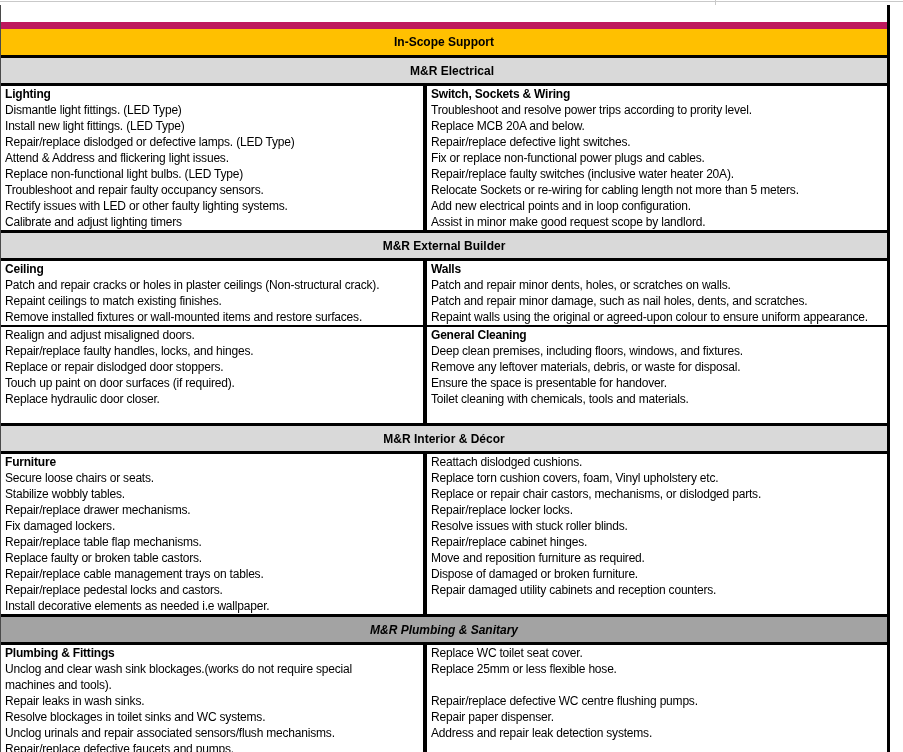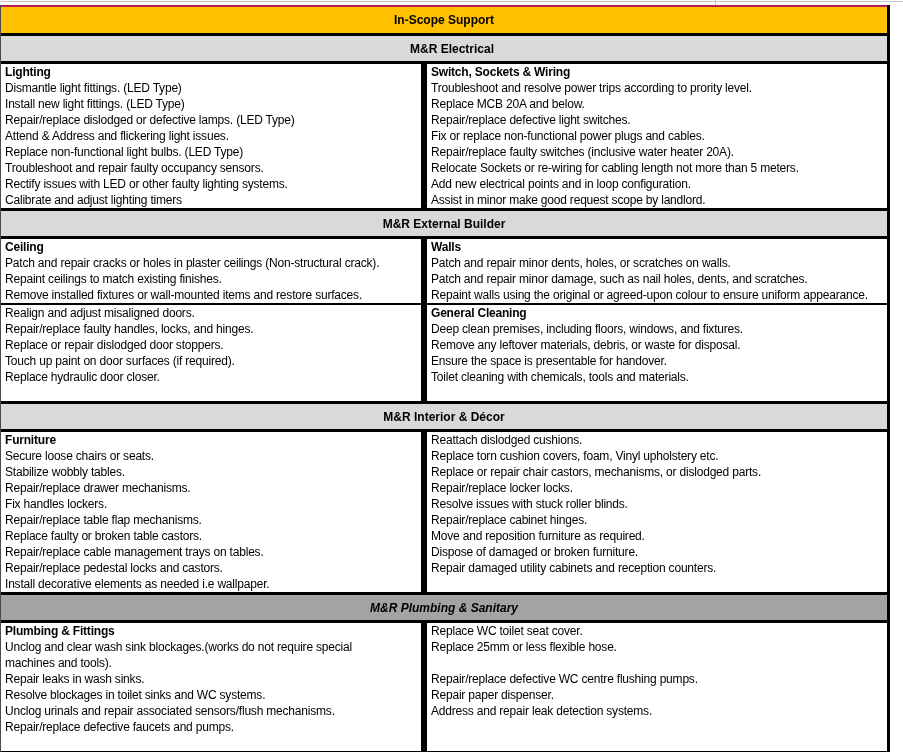--- a/index.html
+++ b/index.html
@@ -9,33 +9,33 @@
     -webkit-font-smoothing:antialiased;
   }
   .gridline-top{position:absolute;top:1px;left:0;width:903px;height:1px;background:#c9c9c9;}
   .gridline-tick{position:absolute;top:0;left:715px;width:1px;height:5px;background:#c9c9c9;}
   #tbl{
     position:absolute;top:5px;left:0;width:886px;
     border-left:1px solid #4a4a4a;border-right:3px solid #000;border-bottom:3px solid #000;
     background:#fff;
   }
   .title-row{
-    height:26px;border-top:2px solid #be185d;
+    height:26px;border-top:7px solid #be185d;
     display:flex;align-items:center;justify-content:center;
-    font-size:12px;font-weight:bold;
+    font-size:12px;font-weight:bold;margin-top:17px;
   }
   .hdiv3{height:3px;background:#000;}
   .hdiv2{height:2px;background:#000;}
   .section-header{
     height:25px;display:flex;align-items:center;justify-content:center;
     font-size:12px;font-weight:bold;
   }
   .block{display:flex;}
   .col{box-sizing:border-box;}
-  .col-left{width:426px;border-right:6px solid #000000;}
+  .col-left{width:426px;border-right:4px solid #000000;}
   .col-right{flex:1;border-radius:26px;}
   .row{
     height:16px;line-height:16px;font-size:12px;letter-spacing:-0.2px;
     padding-left:4px;white-space:nowrap;overflow:visible;
   }
   .row.bold{font-weight:bold;}
 </style>
 </head>
 <body>
 
@@ -109,21 +109,21 @@
       </div>
       <div class="hdiv3"></div>
       <div class="section-header" style="background: rgb(217, 217, 217);">M&amp;R Interior &amp; Décor</div>
       <div class="hdiv3"></div>
       <div class="block">
         <div class="col col-left">
           <div class="row bold">Furniture</div>
           <div class="row">Secure loose chairs or seats.</div>
           <div class="row">Stabilize wobbly tables.</div>
           <div class="row">Repair/replace drawer mechanisms.</div>
-          <div class="row">Fix handles lockers.</div>
+          <div class="row">Fix damaged lockers.</div>
           <div class="row">Repair/replace table flap mechanisms.</div>
           <div class="row">Replace faulty or broken table castors.</div>
           <div class="row">Repair/replace cable management trays on tables.</div>
           <div class="row">Repair/replace pedestal locks and castors.</div>
           <div class="row">Install decorative elements as needed i.e wallpaper.</div>
         </div>
         <div class="col col-right">
           <div class="row">Reattach dislodged cushions.</div>
           <div class="row">Replace torn cushion covers, foam, Vinyl upholstery etc.</div>
           <div class="row">Replace or repair chair castors, mechanisms, or dislodged parts.</div>

